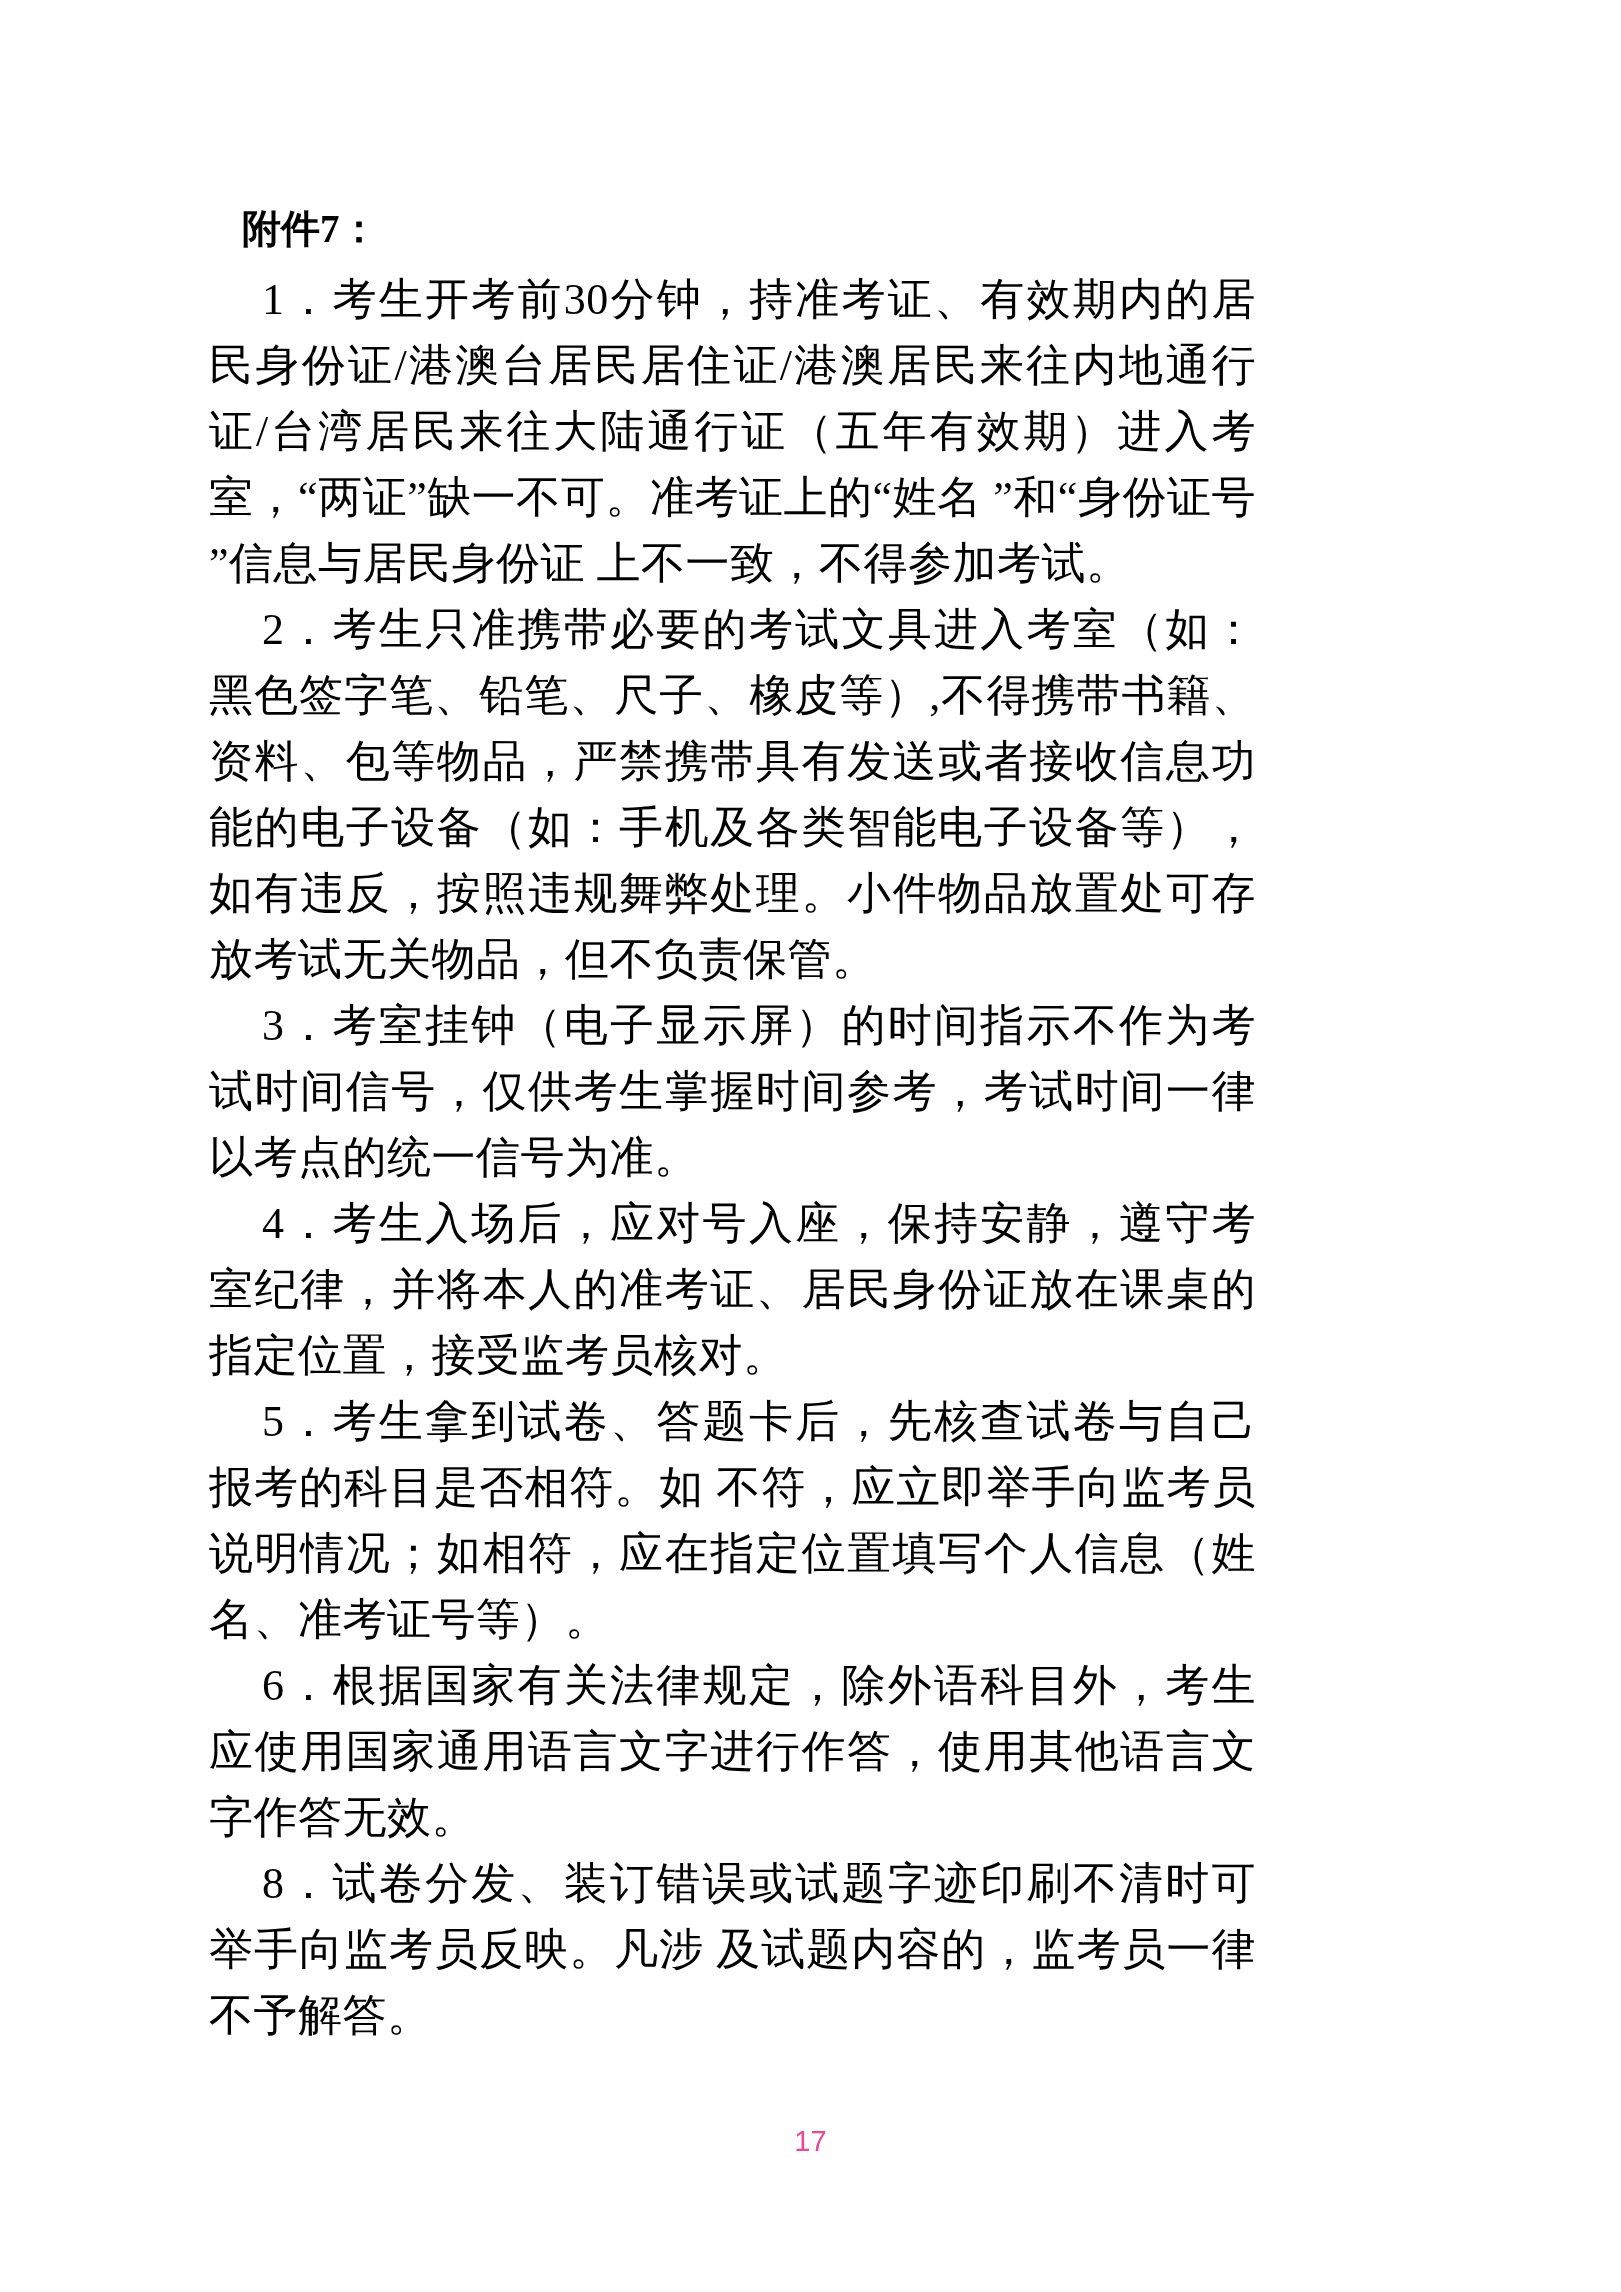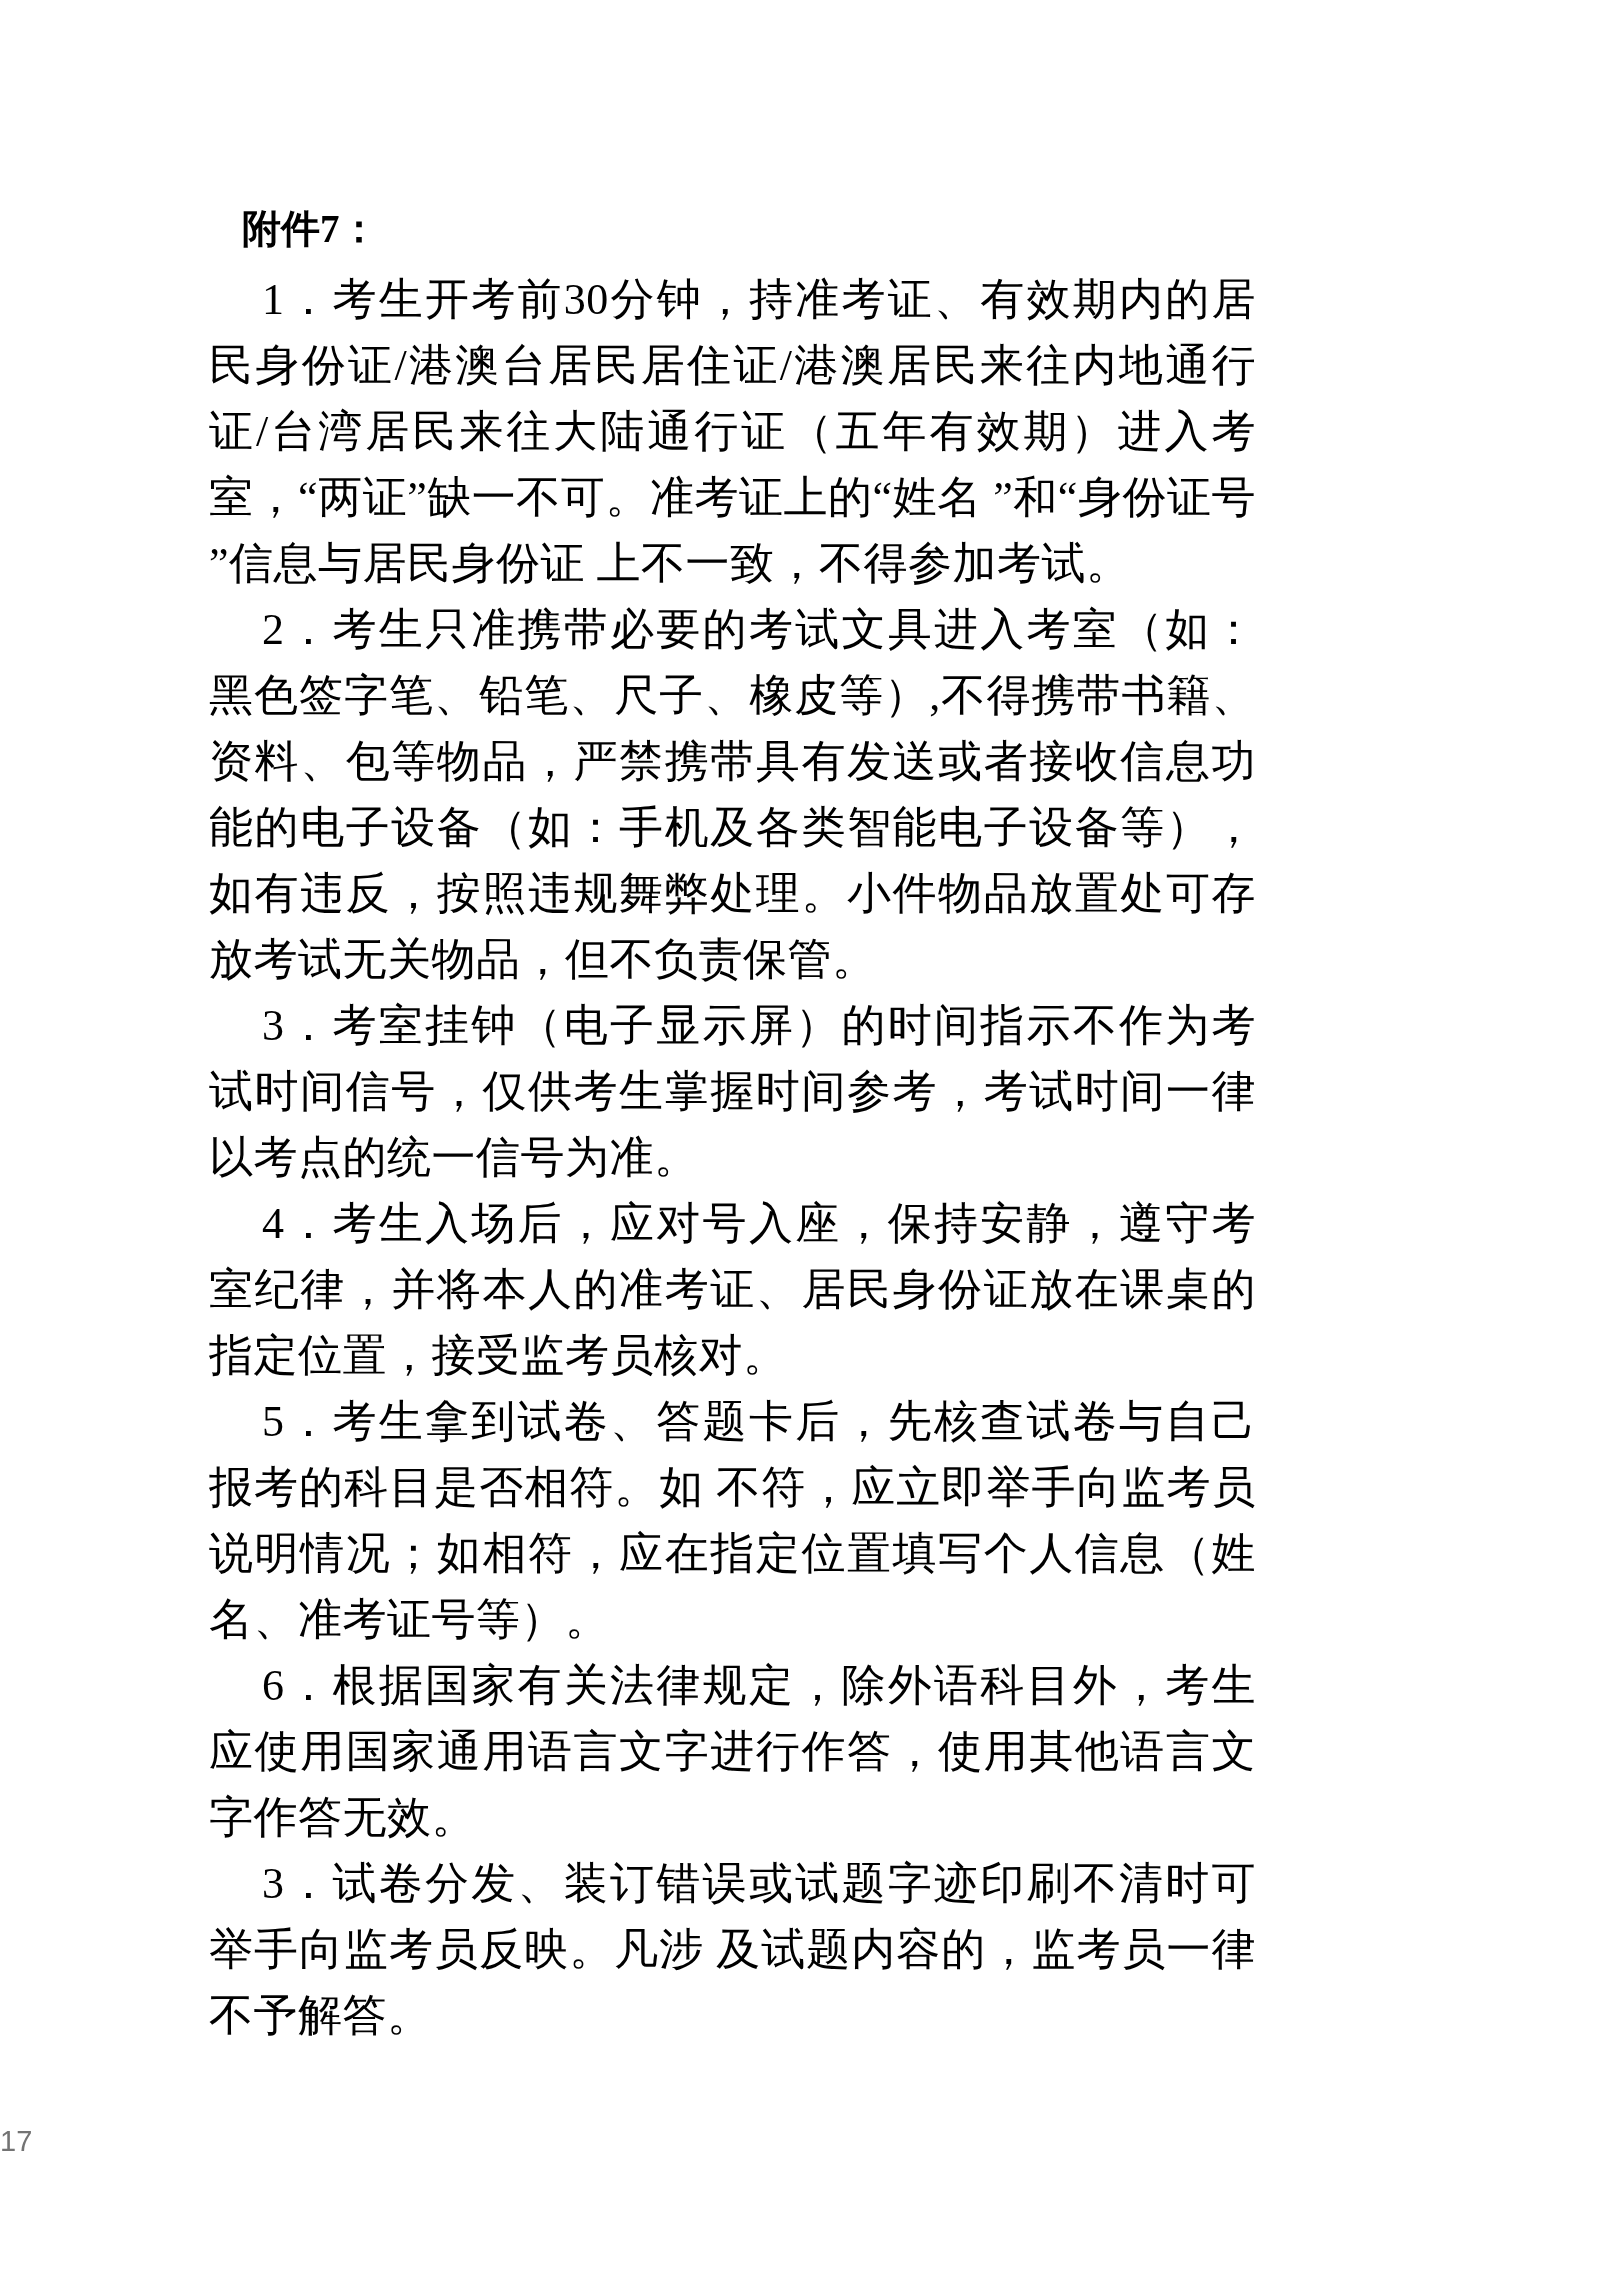--- a/index.html
+++ b/index.html
@@ -46,37 +46,37 @@
     line-height: 66px;
     text-align: justify;
     text-indent: 53px;
     letter-spacing: 0.5px;
   }
   .footer {
     position: absolute;
     top: 2125px;
     left: 0;
     width: 100%;
-    text-align: left;
+    text-align: center;
     font-size: 29px;
     font-family: "Liberation Sans", "DejaVu Sans", sans-serif;
-    color: #737373;
+    color: #ec4899;
   }
 </style>
 </head>
 <body>
 
 <div class="page">
   <div class="content">
     <div class="attachment-label">附件7：</div>
     <div class="notice-body">
       <div class="para">1．考生开考前30分钟，持准考证、有效期内的居民身份证/港澳台居民居住证/港澳居民来往内地通行证/台湾居民来往大陆通行证（五年有效期）进入考 室，“两证”缺一不可。准考证上的“姓名 ”和“身份证号 ”信息与居民身份证 上不一致，不得参加考试。</div>
       <div class="para">2．考生只准携带必要的考试文具进入考室（如：黑色签字笔、铅笔、尺子、橡皮等）,不得携带书籍、资料、包等物品，严禁携带具有发送或者接收信息功能的电子设备（如：手机及各类智能电子设备等），如有违反，按照违规舞弊处理。小件物品放置处可存放考试无关物品，但不负责保管。</div>
       <div class="para">3．考室挂钟（电子显示屏）的时间指示不作为考试时间信号，仅供考生掌握时间参考，考试时间一律以考点的统一信号为准。</div>
       <div class="para">4．考生入场后，应对号入座，保持安静，遵守考室纪律，并将本人的准考证、居民身份证放在课桌的指定位置，接受监考员核对。</div>
       <div class="para">5．考生拿到试卷、答题卡后，先核查试卷与自己报考的科目是否相符。如 不符，应立即举手向监考员说明情况；如相符，应在指定位置填写个人信息（姓名、准考证号等）。</div>
       <div class="para">6．根据国家有关法律规定，除外语科目外，考生应使用国家通用语言文字进行作答，使用其他语言文字作答无效。</div>
-      <div class="para">3．试卷分发、装订错误或试题字迹印刷不清时可举手向监考员反映。凡涉 及试题内容的，监考员一律不予解答。</div>
+      <div class="para">8．试卷分发、装订错误或试题字迹印刷不清时可举手向监考员反映。凡涉 及试题内容的，监考员一律不予解答。</div>
     </div>
   </div>
   <div class="footer">17</div>
 </div>
 
 
 </body></html>

